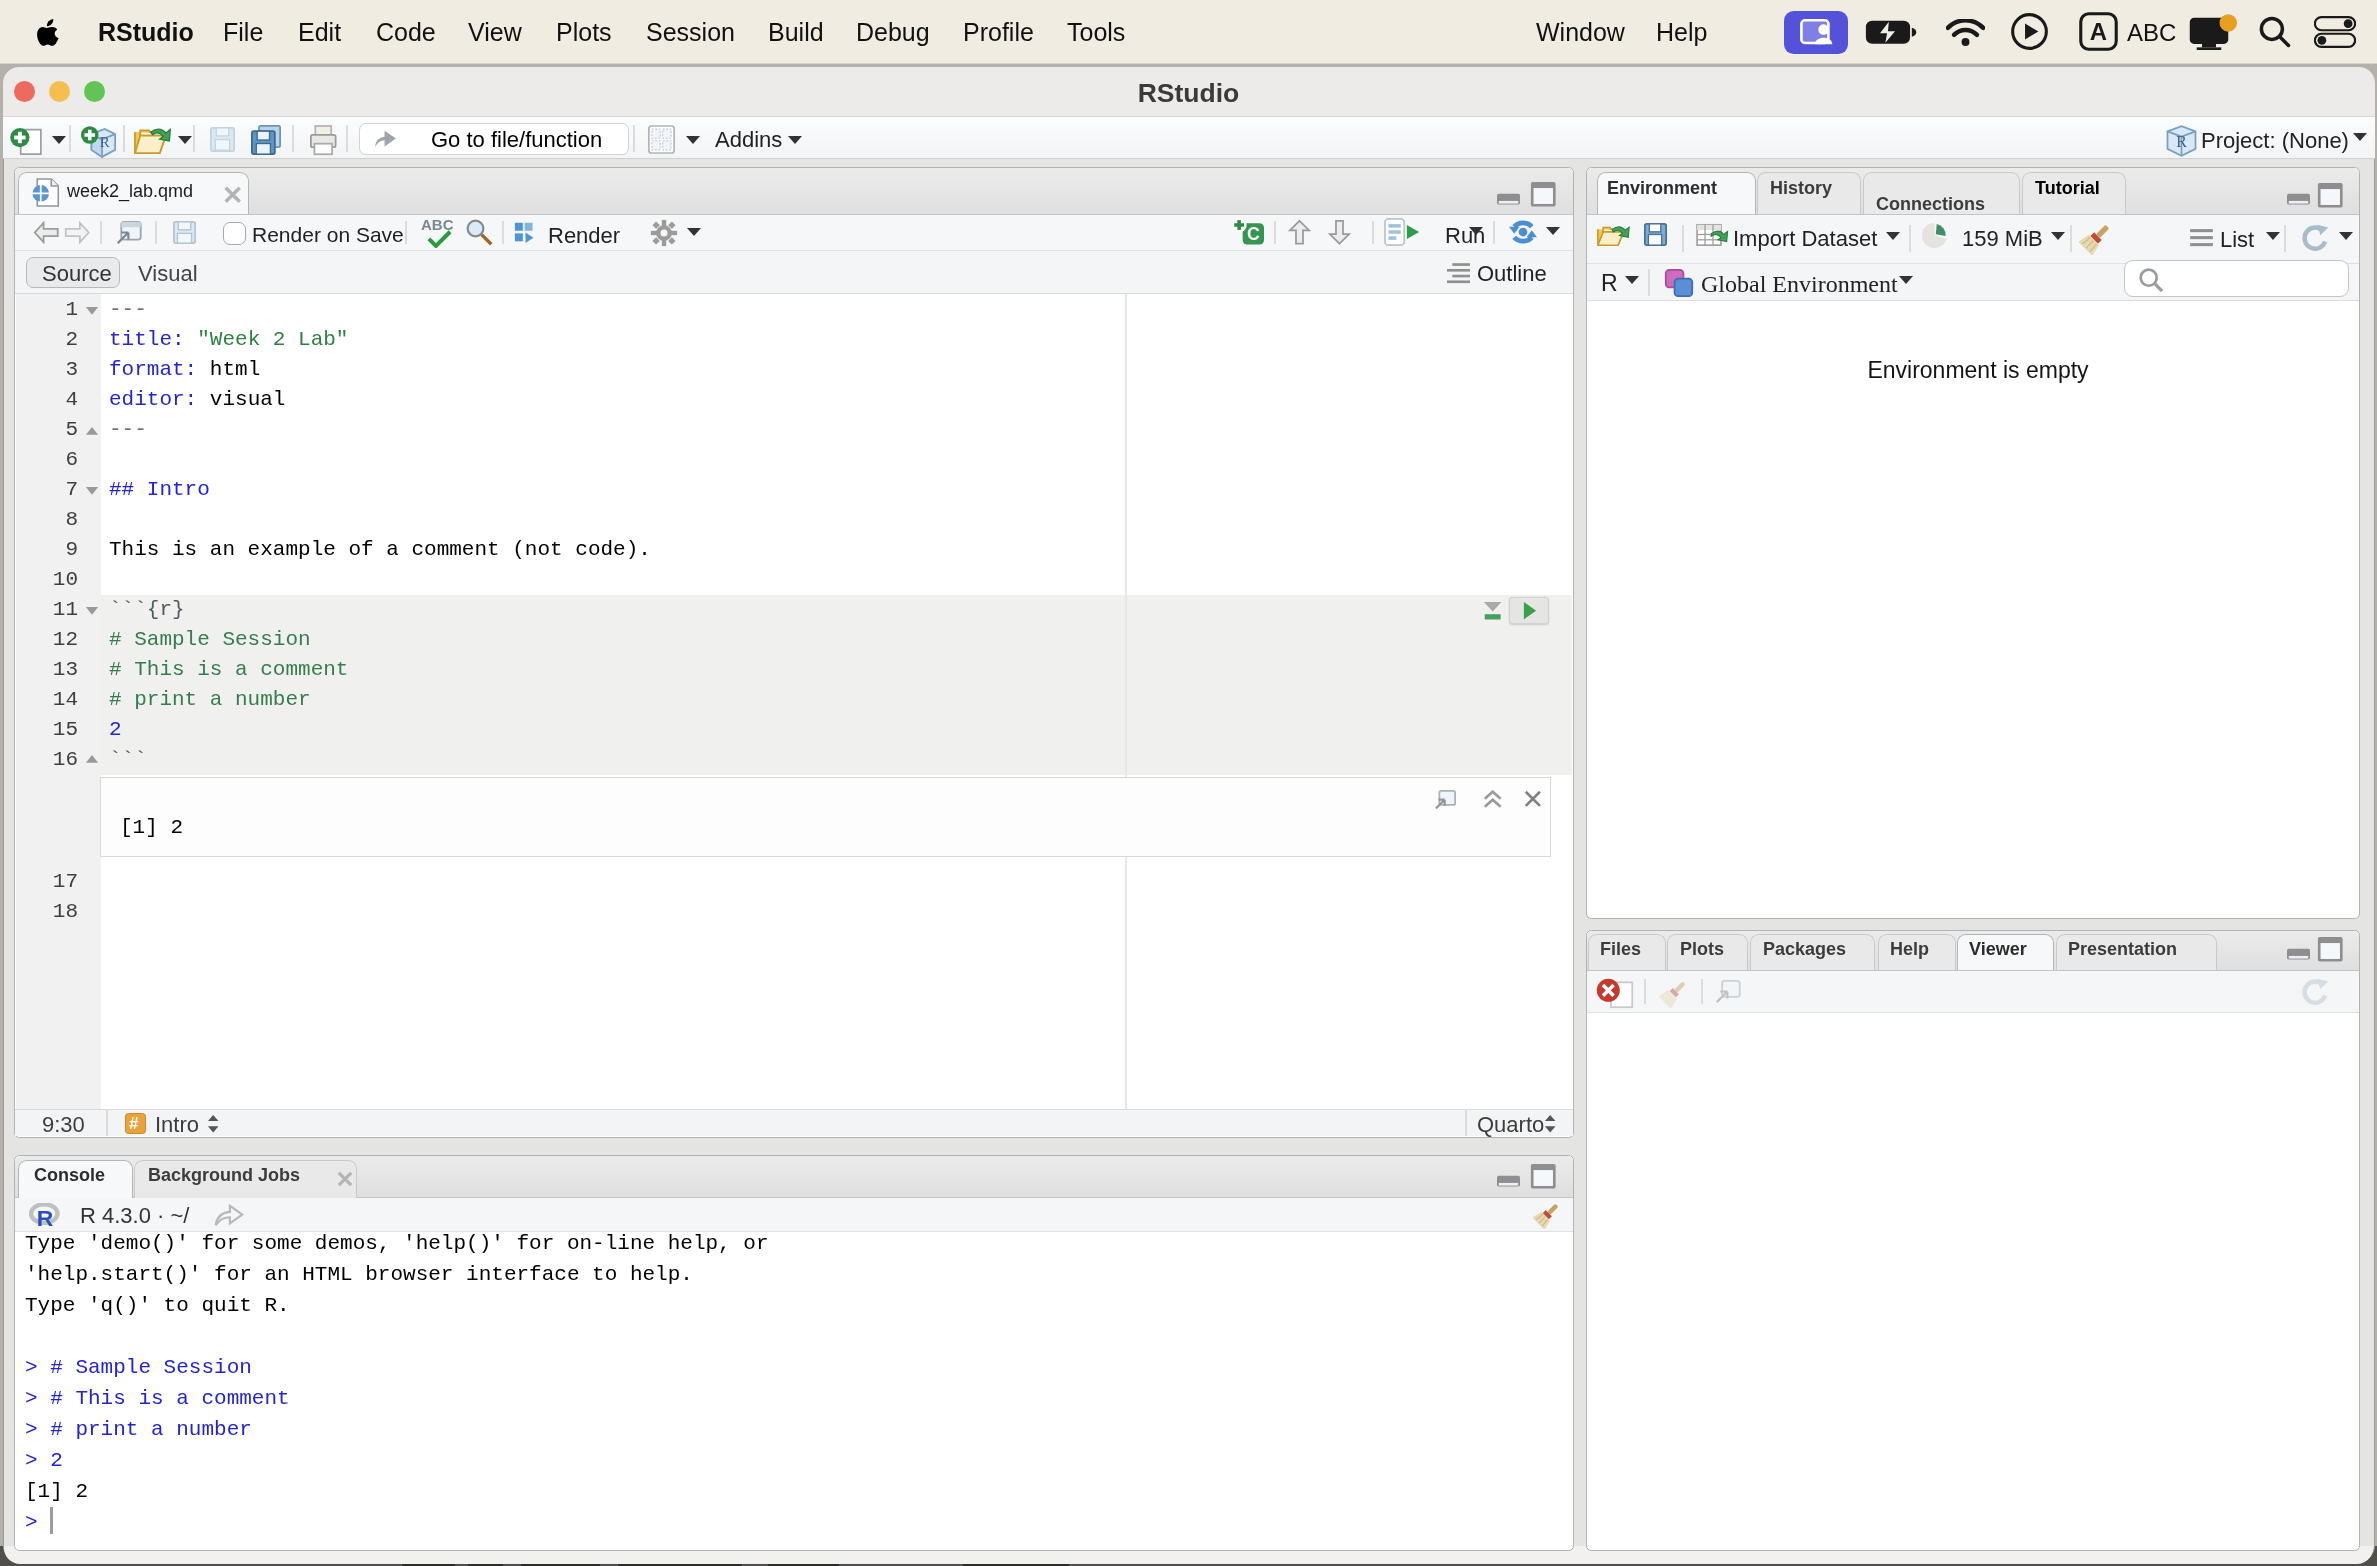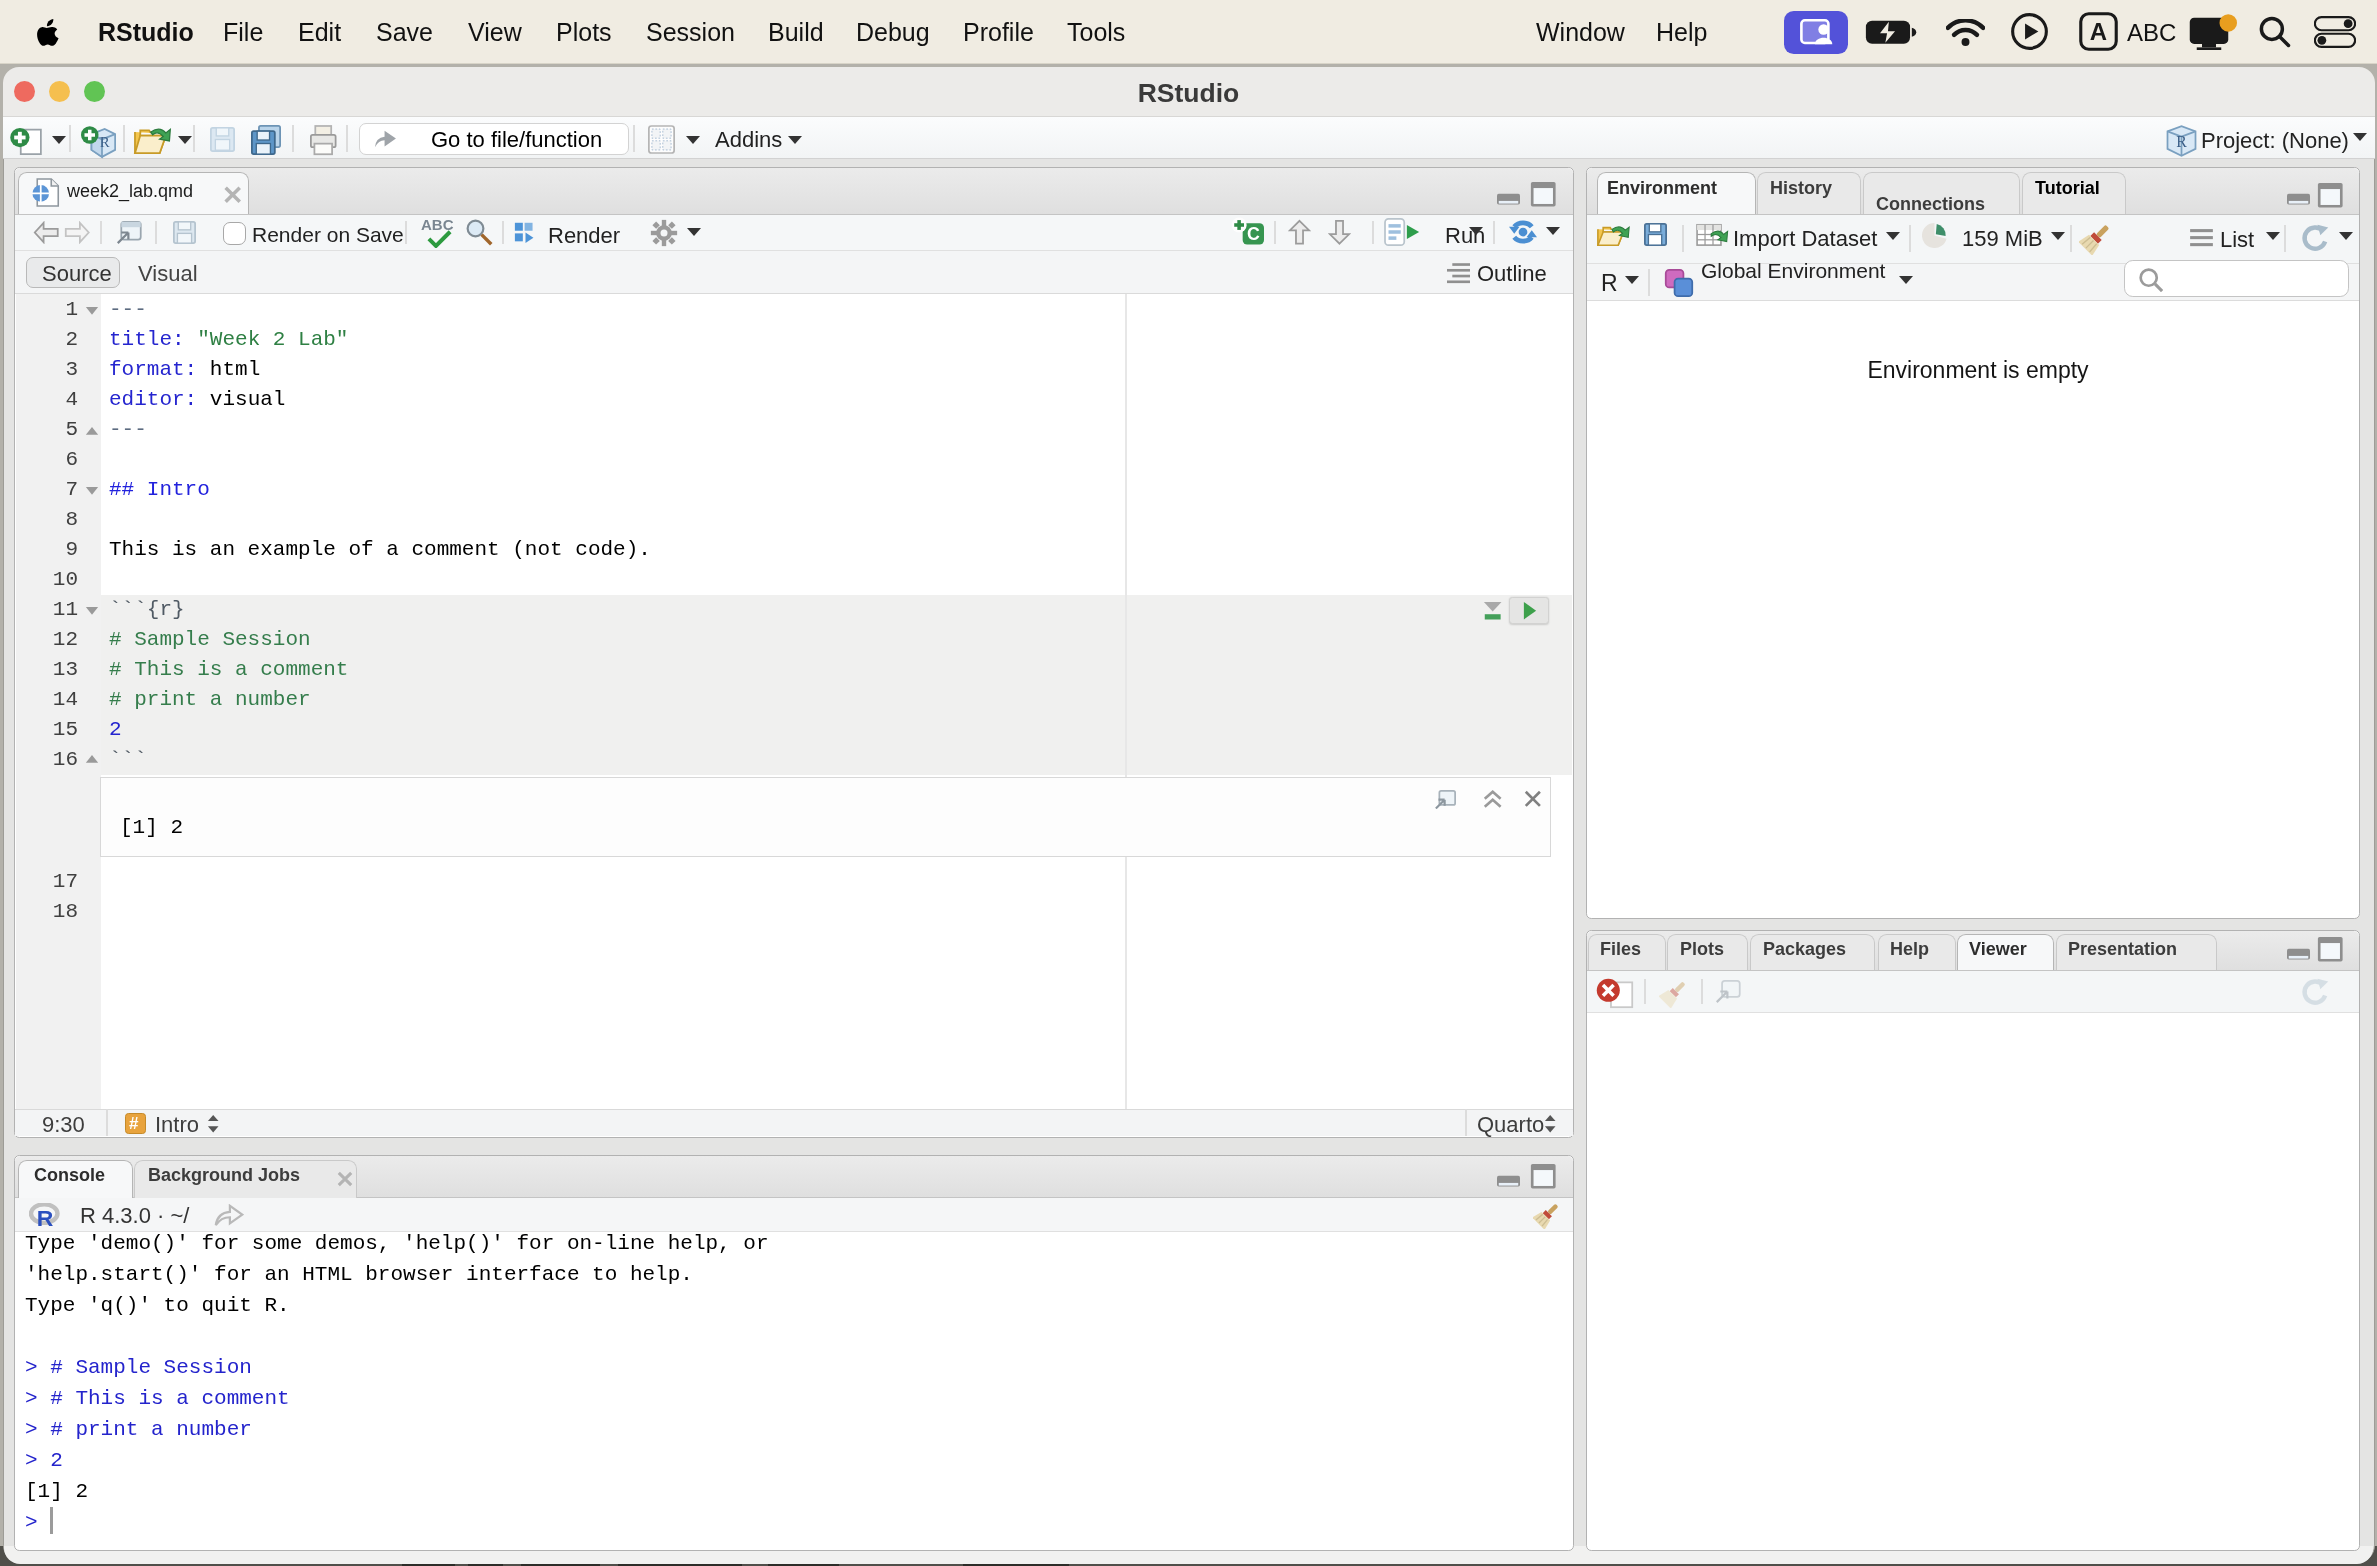--- a/index.html
+++ b/index.html
@@ -33,21 +33,21 @@
 <body>
 
 <div id="menubar">
   <svg class="abs" style="left:37px;top:17.7px" width="23" height="28" viewBox="0 0 26 32">
     <path d="M18.5 1 C18.7 3.2 17.9 5.3 16.6 6.8 C15.2 8.4 13.1 9.5 11.2 9.3 C11 7.2 12 5 13.2 3.7 C14.6 2.2 16.8 1.1 18.5 1 Z" fill="#000"></path>
     <path d="M24.5 23.2 C23.4 25.7 22.8 26.8 21.4 29 C19.4 32 16.6 32.1 14.7 31 C12.8 30 11.4 30 9.4 31 C7.4 32.1 5.2 32 3.2 29 C-2.4 20.6 -0.1 11.5 5.3 10.5 C7.6 10.1 9.4 11.4 11 11.4 C12.7 11.4 14.9 9.9 17.8 10.3 C19.1 10.5 21.5 11 23 13.1 C18.6 15.8 19 21.1 24.5 23.2 Z" fill="#000"></path>
   </svg>
   <div class="mi" style="left:98px;font-weight:bold;">RStudio</div>
   <div class="mi" style="left:223px;">File</div>
   <div class="mi" style="left:298px;">Edit</div>
-  <div class="mi" style="left:376px;">Save</div>
+  <div class="mi" style="left:376px;">Code</div>
   <div class="mi" style="left:468px;">View</div>
   <div class="mi" style="left:556px;">Plots</div>
   <div class="mi" style="left:646px;">Session</div>
   <div class="mi" style="left:768px;">Build</div>
   <div class="mi" style="left:856px;">Debug</div>
   <div class="mi" style="left:963px;">Profile</div>
   <div class="mi" style="left:1067px;">Tools</div>
   <div class="mi" style="left:1536px;">Window</div>
   <div class="mi" style="left:1656px;">Help</div>
 
@@ -541,21 +541,21 @@
 <div class="caret" style="left:2339px;top:232px;"></div>
 
 <div class="abs" style="left:1587px;top:264px;width:772px;height:37px;background:#f4f5f6;border-bottom:0.9px solid #dcdcdc;"></div>
 <div class="uitext" style="left:1601px;top:270px;font-size:23px;">R</div>
 <div class="caret" style="left:1625px;top:276px;"></div>
 <div class="tsep" style="left:1648px;top:269px;height:26.5px;"></div>
 <svg class="abs" style="left:1664px;top:268px" width="30" height="30" viewBox="0 0 34 34">
   <rect x="2" y="2" width="20" height="20" rx="4" fill="#cf6bbf" stroke="#a84b98" stroke-width="2"></rect>
   <rect x="12" y="12" width="20" height="20" rx="4" fill="#5a8fd8" stroke="#3f6cab" stroke-width="2"></rect>
 </svg>
-<div class="uitext" style="left:1701px;top:259px;font-size:21px;">Global Environment</div>
+<div class="uitext" style="left:1701px;top:271px;font-size:24px;font-family:Liberation Serif, serif;">Global Environment</div>
 <div class="caret" style="left:1899px;top:276px;"></div>
 <div class="abs" style="left:2124px;top:260px;width:225px;height:37px;background:#fff;border:1.8px solid #c4c4c4;border-radius:8.8px;"></div>
 <svg class="abs" style="left:2138px;top:267px" width="25" height="25" viewBox="0 0 28 28">
   <circle cx="12" cy="12" r="9" fill="none" stroke="#9b9b9b" stroke-width="3"></circle>
   <line x1="19" y1="19" x2="27" y2="27" stroke="#9b9b9b" stroke-width="3.5"></line>
 </svg>
 
 <div class="abs" style="left:1810px;top:357px;width:336px;text-align:center;font-size:23px;color:#151515;">Environment is empty</div>
 
 <div class="pane" style="left:1586px;top:930px;width:774px;height:621px;"></div>

